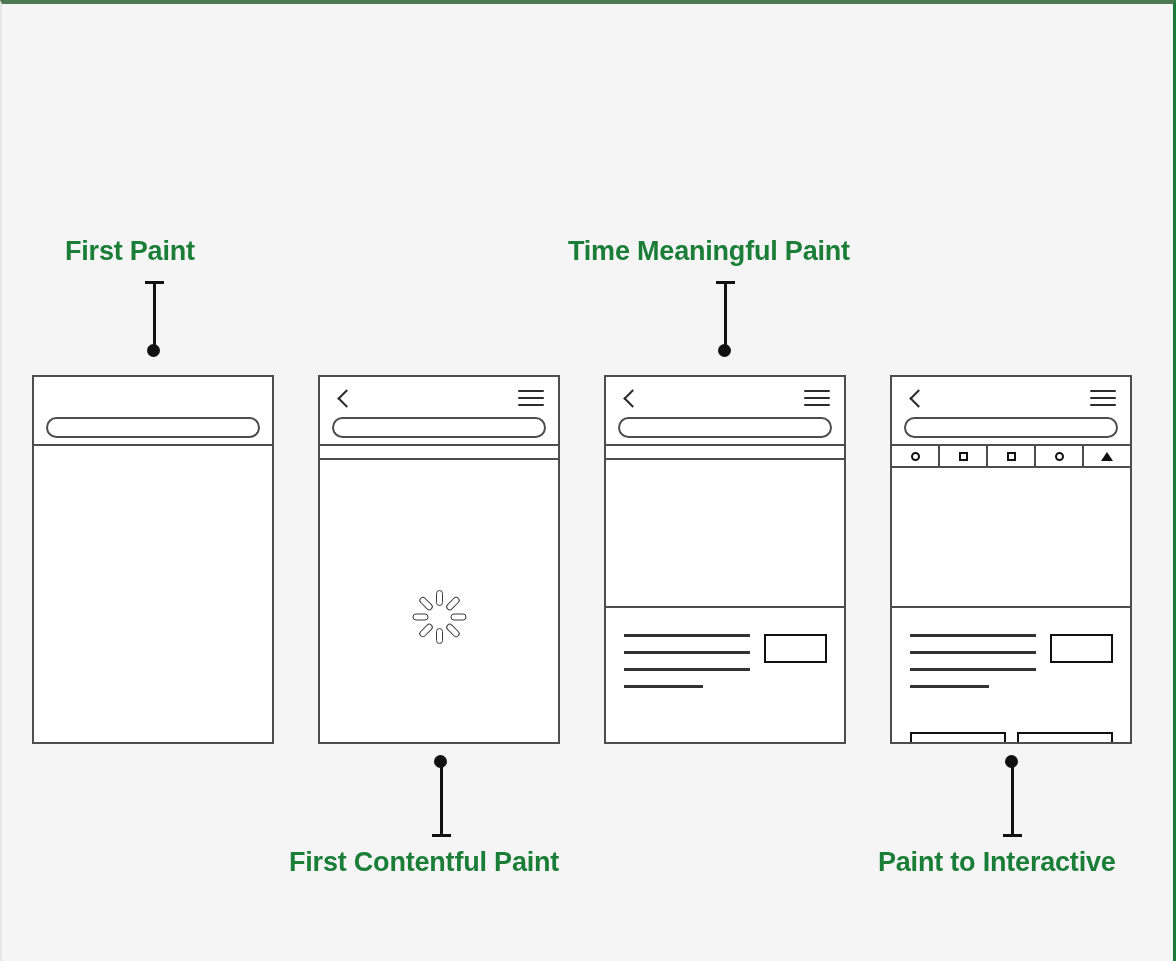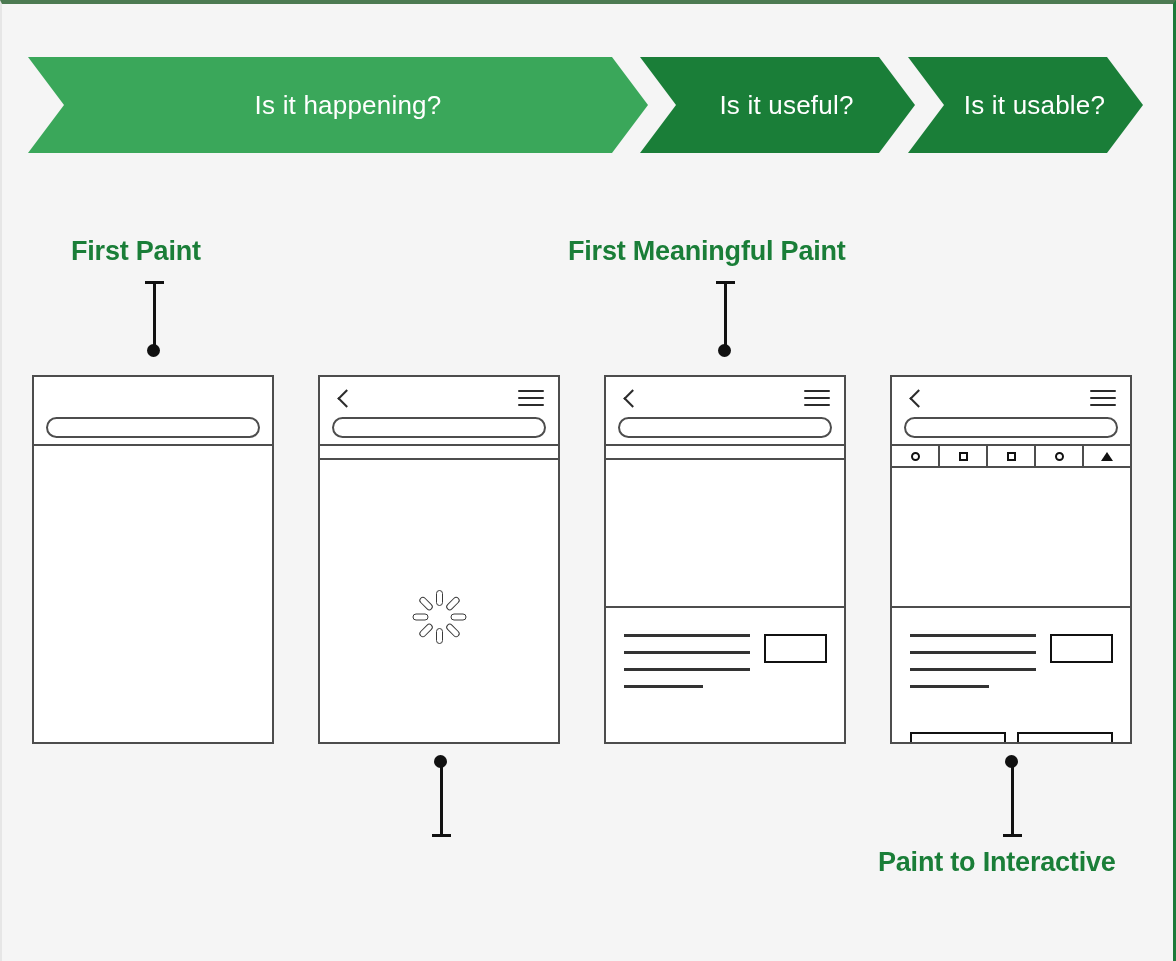--- a/index.html
+++ b/index.html
@@ -74,21 +74,21 @@
 
   
   .metric-label {
     position: absolute;
     color: #1a7e38;
     font-size: 27px;
     font-weight: bold;
     white-space: nowrap;
     letter-spacing: -0.2px;
   }
-  #label-fp  { left: 69px;  top: 232px; }
+  #label-fp  { left: 63px;  top: 232px; }
   #label-fmp { left: 566px; top: 232px; }
   #label-fcp { left: 287px; top: 843px; }
   #label-tti { left: 876px; top: 843px; }
 
   
   .leader {
     position: absolute;
     width: 22px;
   }
   .leader .stem {
@@ -316,34 +316,24 @@
   .spinner b:nth-child(5){ transform: rotate(180deg) translateY(-19px); }
   .spinner b:nth-child(6){ transform: rotate(225deg) translateY(-19px); }
   .spinner b:nth-child(7){ transform: rotate(270deg) translateY(-19px); }
   .spinner b:nth-child(8){ transform: rotate(315deg) translateY(-19px); }
 </style>
 </head>
 <body>
 
 <div id="canvas">
 
-  <div id="banner">
-    <div class="chev chev-1">
-      <span>Is it happening?</span>
-    </div>
-    <div class="chev chev-2">
-      <span>Is it useful?</span>
-    </div>
-    <div class="chev chev-3">
-      <span>Is it usable?</span>
-    </div>
-  </div>
 
   <div class="metric-label" id="label-fp">First Paint</div>
-  <div class="metric-label" id="label-fmp">First Meaningful Paint</div>
+  <div class="metric-label" id="label-fmp">Time Meaningful Paint</div>
+  <div class="metric-label" id="label-fcp">First Contentful Paint</div>
   <div class="metric-label" id="label-tti">Paint to Interactive</div>
 
   <div class="leader down" id="leader-fp">
     <div class="cap"></div>
     <div class="stem"></div>
     <div class="dot"></div>
   </div>
   <div class="leader down" id="leader-fmp">
     <div class="cap"></div>
     <div class="stem"></div>

